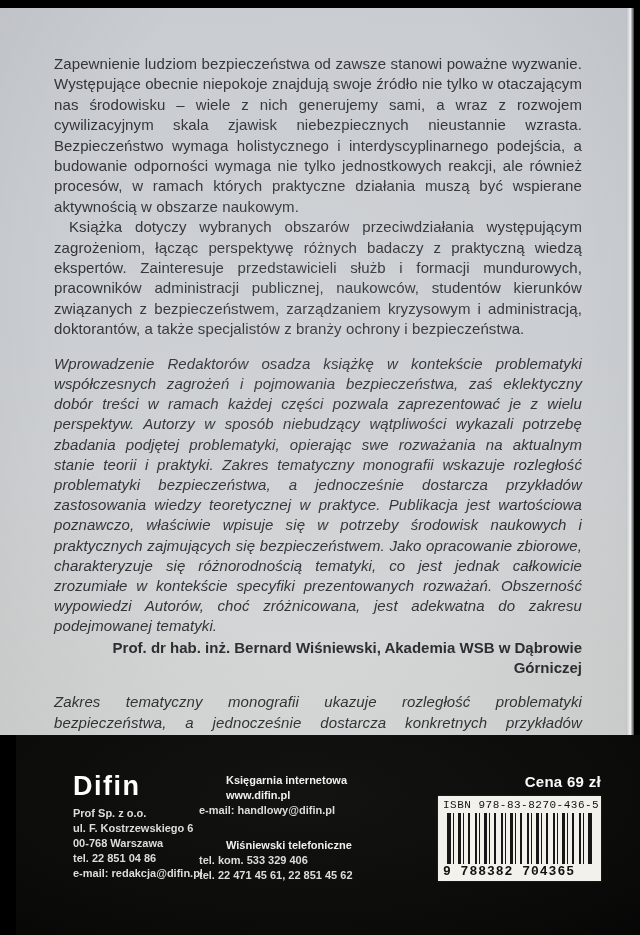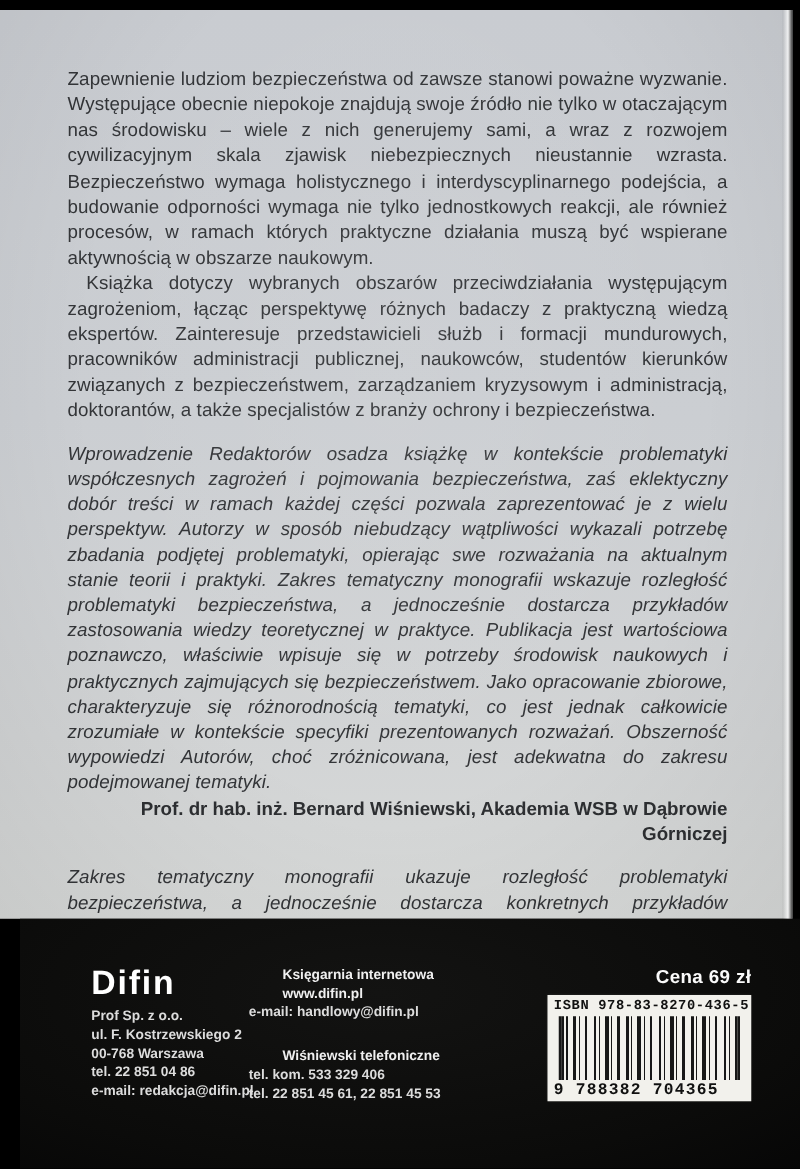--- a/index.html
+++ b/index.html
@@ -78,21 +78,21 @@
     margin-bottom:6px;letter-spacing:0.3px;
   }
   .barcode{
     width:163px;height:85px;background:#f2f1ec;
     box-sizing:border-box;padding:3px 5px 2px 5px;
     display:flex;flex-direction:column;align-items:stretch;
     box-shadow:0 0 2px rgba(255,255,255,0.15);
   }
   .isbn{
     font-family:"Liberation Mono","DejaVu Sans Mono",monospace;
-    font-size:11px;font-weight:bold;letter-spacing:0.5px;
+    font-size:11px;font-weight:normal;letter-spacing:0.5px;
     color:#111;text-align:center;white-space:nowrap;
   }
   .bars{
     flex:1;margin:2px 4px 0 4px;
     background:
       repeating-linear-gradient(90deg,
         #171717 0 2px,#f2f1ec 2px 4px,
         #171717 4px 5px,#f2f1ec 5px 9px,
         #171717 9px 12px,#f2f1ec 12px 14px,
         #171717 14px 15px,#f2f1ec 15px 19px,
@@ -120,34 +120,34 @@
 
     <p class="quote">Zakres tematyczny monografii ukazuje rozległość problematyki bezpieczeństwa, a jednocześnie dostarcza konkretnych przykładów zastosowania wiedzy teoretycznej w praktyce. Artykuły łączą refleksję akademicką z doświadczeniami operacyjnymi. Autorzy artykułów prezentują materiał w sposób rzetelny, oparty na wynikach badań własnych, co zwiększa wiarygodność i wartość naukową całości.</p>
     <p class="attribution">Dr hab. Jarosław Struniawski, Akademia WSB w Dąbrowie Górniczej</p>
   </div>
 
   <div class="footer">
 
     <div class="f-left">
       <div class="logo">Difin</div>
       <div class="addr-line">Prof Sp. z o.o.</div>
-      <div class="addr-line">ul. F. Kostrzewskiego 2</div>
+      <div class="addr-line">ul. F. Kostrzewskiego 6</div>
       <div class="addr-line">00-768 Warszawa</div>
       <div class="addr-line">tel. 22 851 04 86</div>
       <div class="addr-line">e-mail: redakcja@difin.pl</div>
     </div>
 
     <div class="f-mid">
       <div class="mid-line strong">Księgarnia internetowa</div>
       <div class="mid-line strong">www.difin.pl</div>
       <div class="mid-line">e-mail: handlowy@difin.pl</div>
       <div class="mid-gap"></div>
       <div class="mid-line strong">Wiśniewski telefoniczne</div>
       <div class="mid-line">tel. kom. 533 329 406</div>
-      <div class="mid-line">tel. 22 851 45 61, 22 851 45 53</div>
+      <div class="mid-line">tel. 22 471 45 61, 22 851 45 62</div>
     </div>
 
     <div class="f-right">
       <div class="price">Cena 69 zł</div>
       <div class="barcode">
         <div class="isbn">ISBN 978-83-8270-436-5</div>
         <div class="bars"></div>
         <div class="digits">9 788382 704365</div>
       </div>
     </div>

